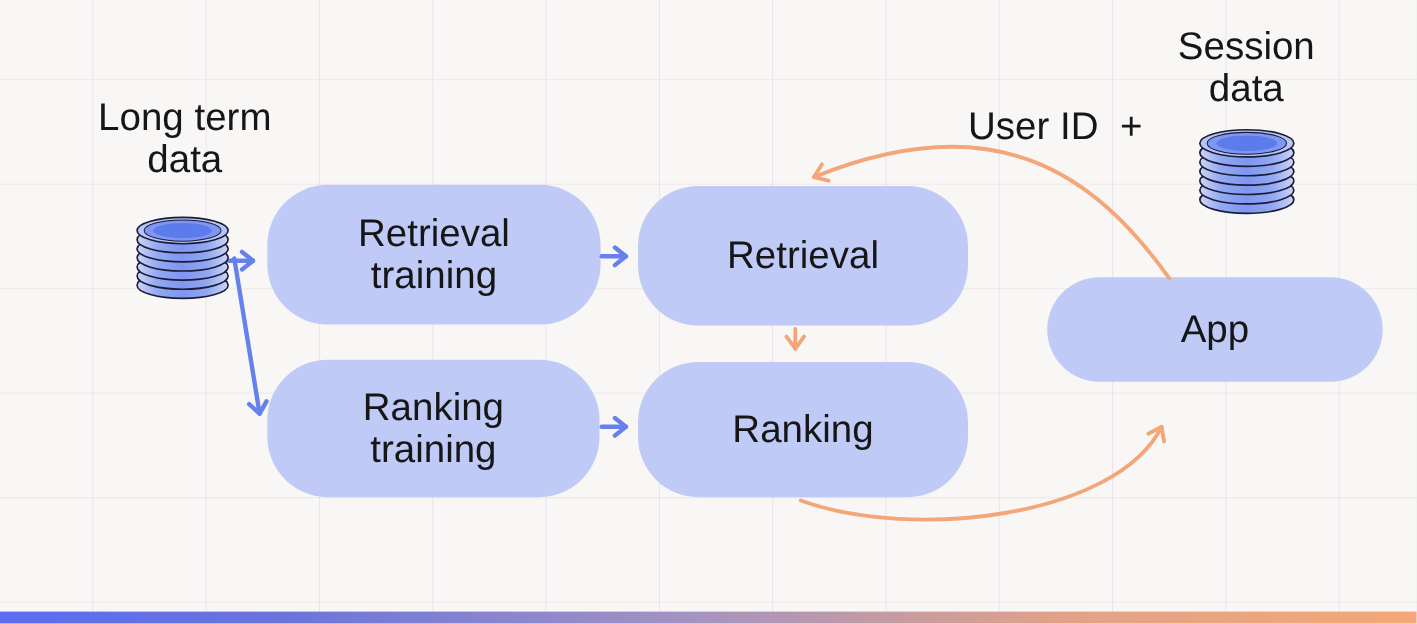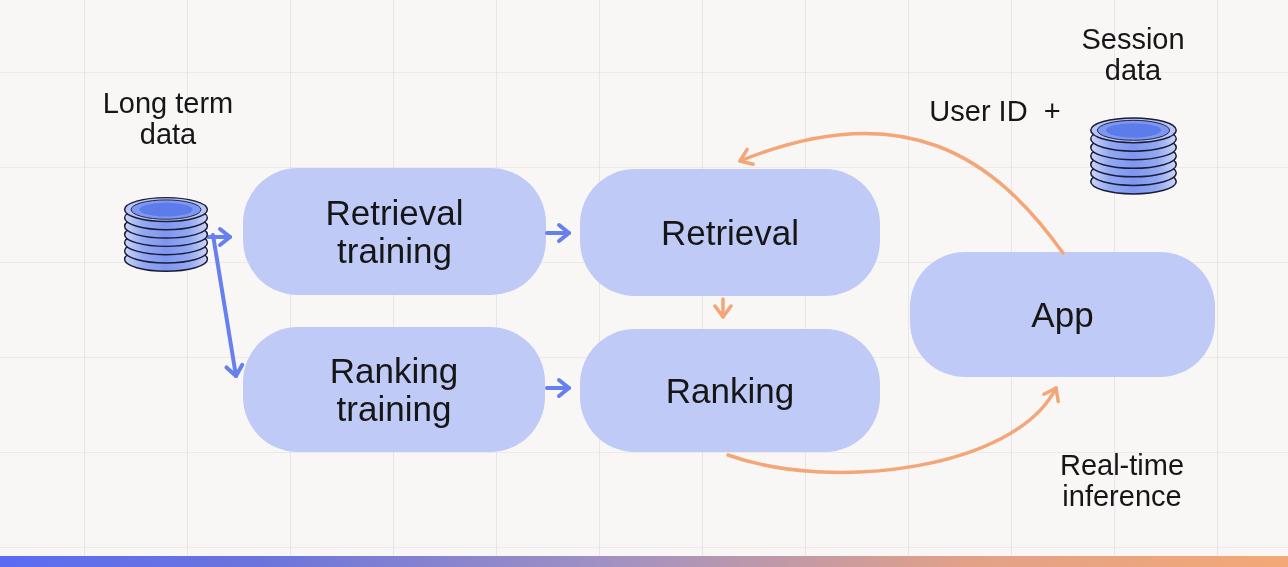--- a/index.html
+++ b/index.html
@@ -24,30 +24,30 @@
     z-index:1;
   }
   .node-label{
     font-size:35px;line-height:1.08;text-align:center;
     white-space:pre-line;color:#161616;
   }
   .node-rt  {left:243px;top:168px;width:303px;height:127px;}
   .node-r   {left:580px;top:169px;width:300px;height:127px;}
   .node-kt  {left:243px;top:327px;width:302px;height:125px;}
   .node-k   {left:580px;top:329px;width:300px;height:123px;}
-  .node-app {left:910px;top:252px;width:305px;height:125px;justify-content:center;}
+  .node-app {left:952px;top:252px;width:305px;height:95px;justify-content:center;}
 
   .annotation{
     position:absolute;z-index:4;
-    font-size:29px;line-height:1.08;text-align:center;
+    font-size:35px;line-height:1.08;text-align:center;
     white-space:pre-line;color:#161616;
   }
   .ann-longterm {left:38px;  top:88px; width:260px;}
   .ann-session  {left:1033px;top:24px;  width:200px;}
-  .ann-userid   {left:880px; top:96px;  width:230px; text-align:center; white-space:pre;}
+  .ann-userid   {left:880px; top:96px;  width:230px; text-align:left; white-space:pre;}
   .ann-realtime {left:1002px;top:450px; width:240px;}
 
   .overlay{position:absolute;left:0;top:0;z-index:2;pointer-events:none;}
   .cyl{position:absolute;z-index:3;}
   .cyl-left {left:120px;top:193px;width:92px;height:81px;}
   .cyl-right{left:1086px;top:113px;width:95px;height:84px;}
 
   .footer-bar{
     position:absolute;left:0;right:0;bottom:0;height:11px;z-index:5;
     background:linear-gradient(90deg,
@@ -124,17 +124,15 @@
     </svg>
   <svg class="cyl cyl-right" viewBox="0 0 100 88" aria-hidden="true">
       <use href="#db-icon"></use>
     </svg>
 
   <div class="annotation ann-longterm">Long term
 data</div>
   <div class="annotation ann-session">Session
 data</div>
   <div class="annotation ann-userid">User ID  +</div>
-  <div class="annotation ann-realtime">Real-time
-inference</div>
 
   <div class="footer-bar"></div>
 </div>
 
 </body></html>

